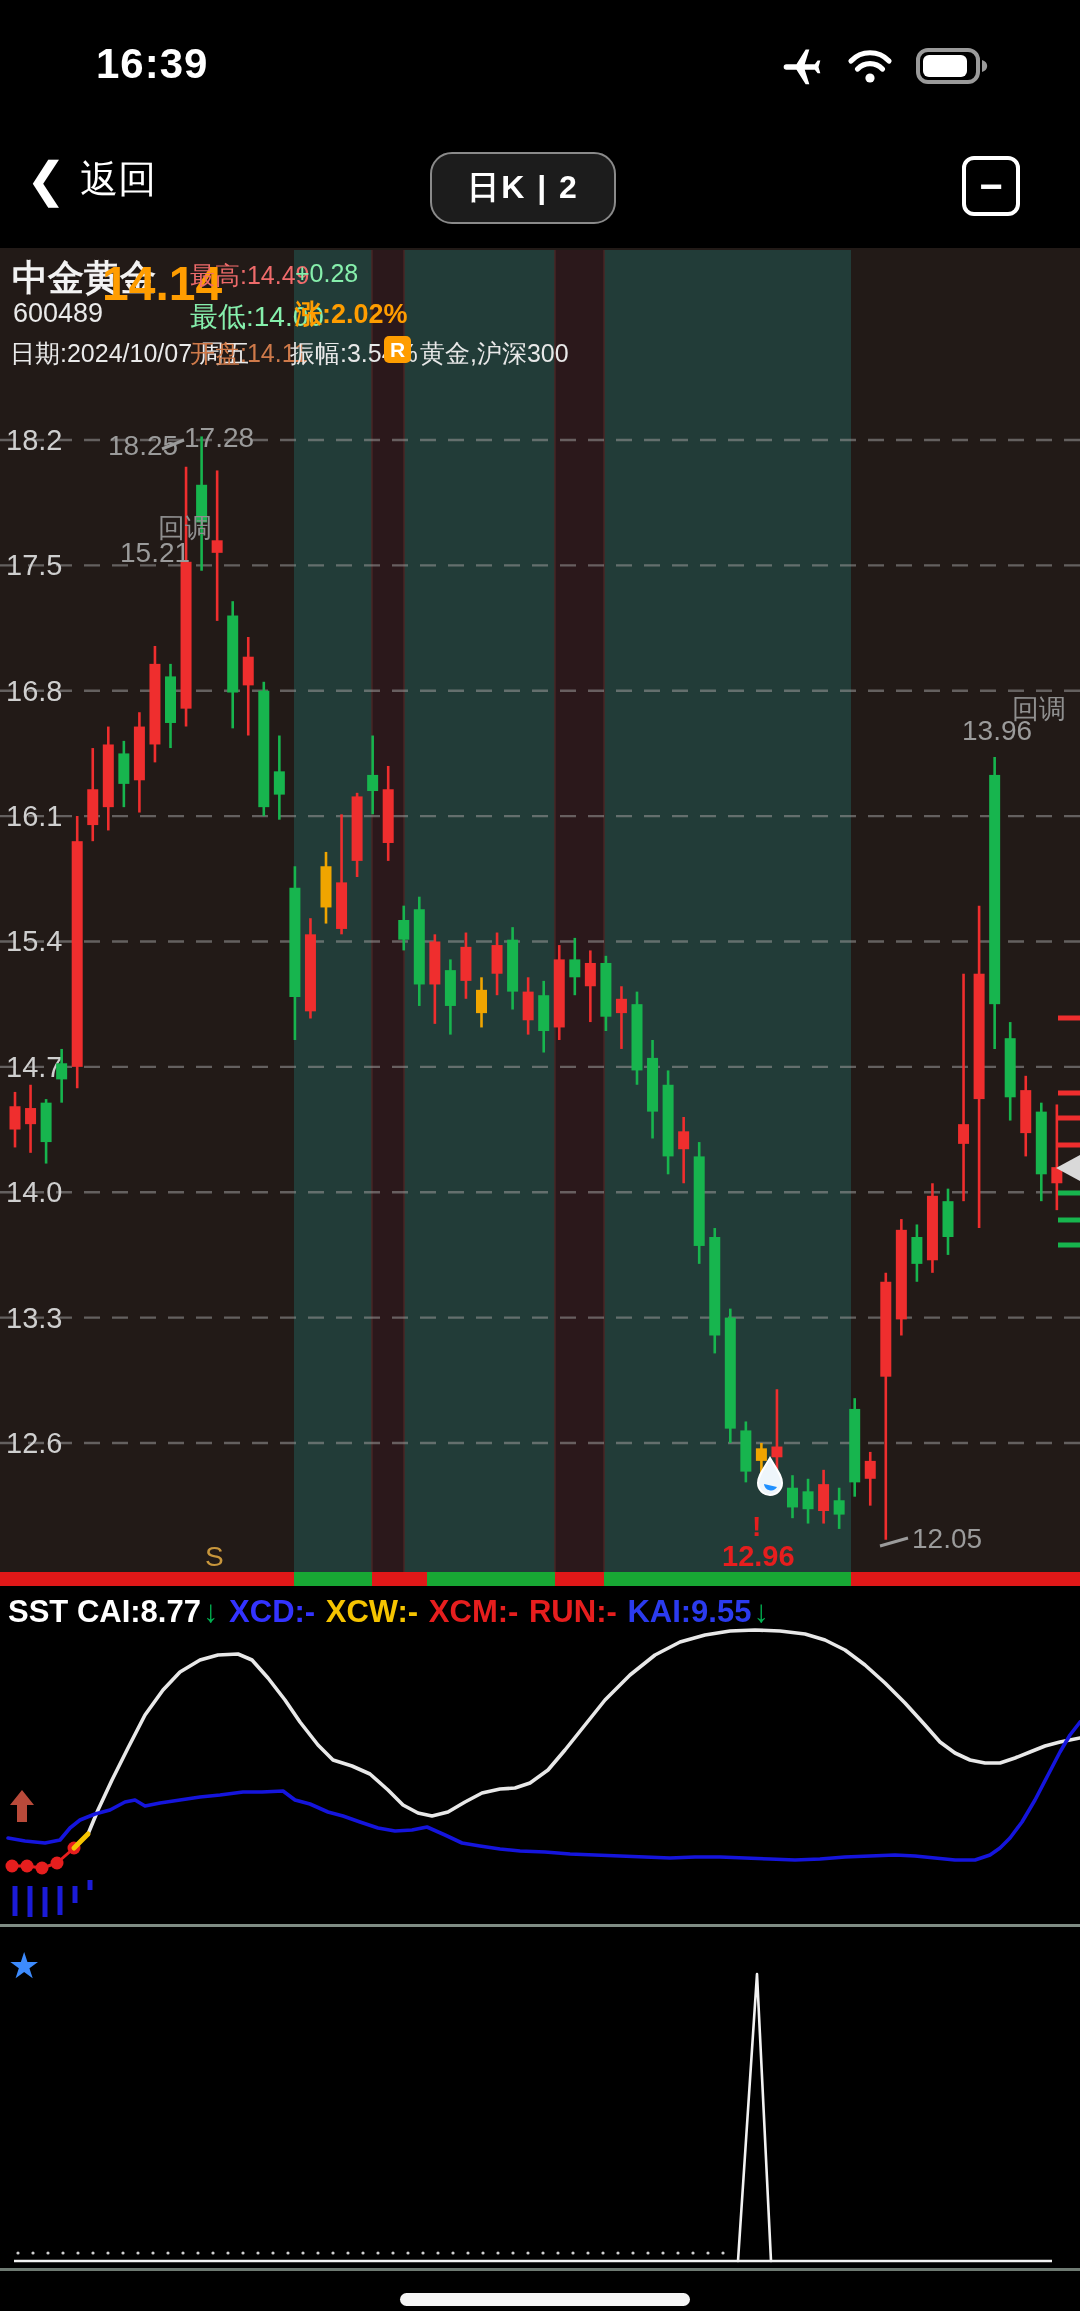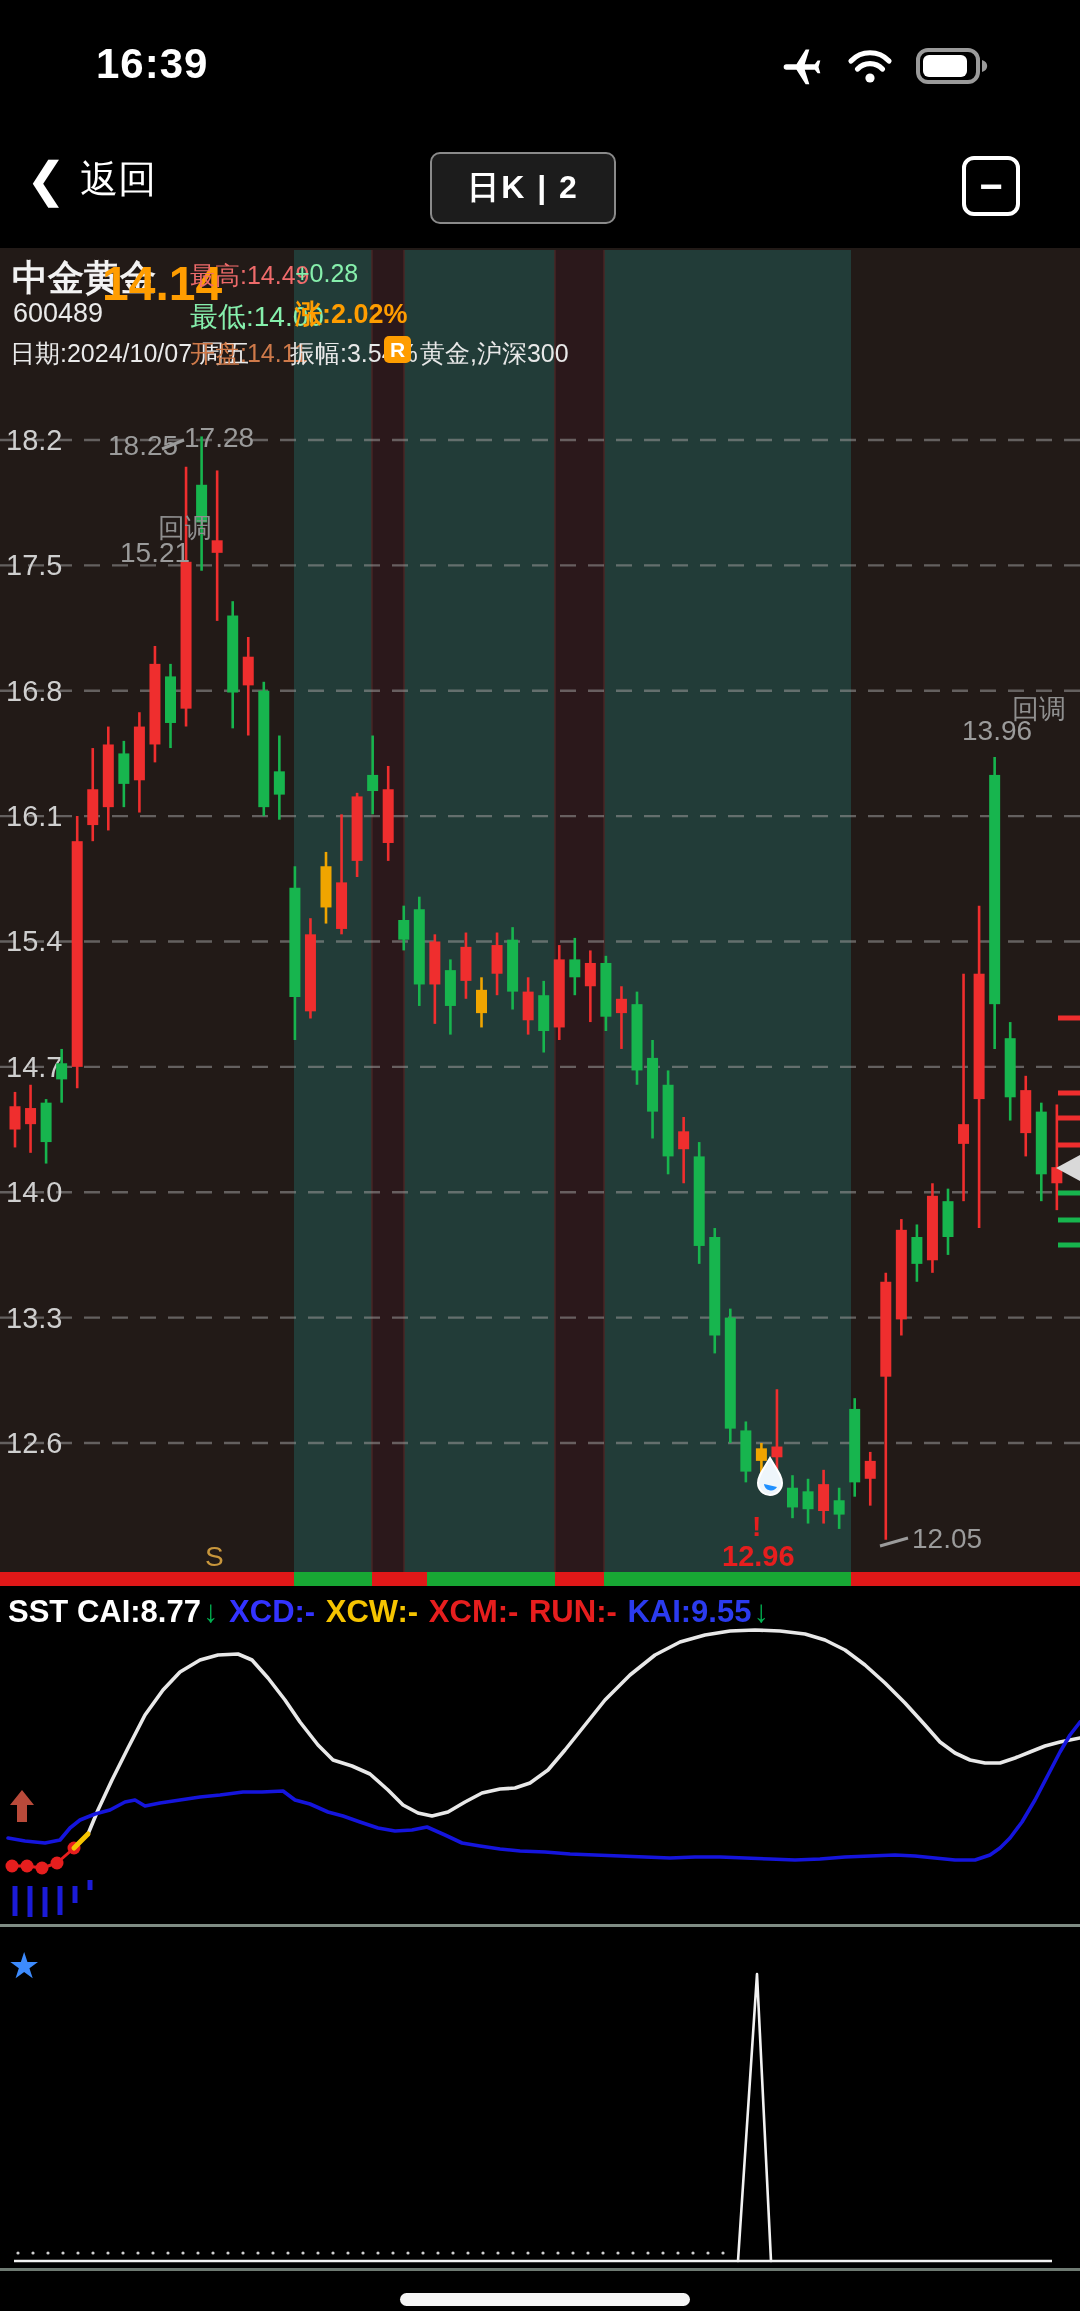--- a/index.html
+++ b/index.html
@@ -8,21 +8,21 @@
   #gfx{position:absolute;left:0;top:0;width:1080px;height:2311px;}
   
   .statusbar{position:absolute;left:0;top:30px;width:1080px;height:70px;}
   .time{position:absolute;left:96px;top:10px;font-size:42px;font-weight:bold;color:#fff;letter-spacing:1px;}
   .sicons{position:absolute;right:90px;top:14px;display:flex;gap:22px;align-items:center;}
   
   .nav{position:absolute;left:0;top:148px;width:1080px;height:86px;}
   .back{position:absolute;left:26px;top:6px;display:flex;align-items:center;gap:14px;cursor:pointer;}
   .chev{font-size:48px;font-weight:bold;line-height:1;}
   .backlabel{font-size:38px;}
-  .navbtn{position:absolute;background:#1c1c1c;border:2px solid #8a8a8a;border-radius:10px;
+  .navbtn{position:absolute;background:#1c1c1c;border:2px solid #8a8a8a;border-radius:22px;
           color:#fff;font-size:32px;font-weight:bold;height:72px;font-family:inherit;
           display:flex;align-items:center;justify-content:center;letter-spacing:2px;}
   #period-btn{left:430px;top:4px;width:186px;}
   #indicator-btn{left:664px;top:4px;width:226px;}
   .minusbtn{position:absolute;left:962px;top:8px;width:58px;height:60px;background:#000;
             border:4px solid #fff;border-radius:12px;color:#fff;font-size:40px;font-weight:bold;
             display:flex;align-items:center;justify-content:center;line-height:1;}
   
   .hdr{position:absolute;left:0;top:248px;width:1080px;height:126px;font-weight:bold;}
   .hname{position:absolute;left:12px;top:6px;font-size:36px;color:#f2f2f2;}

